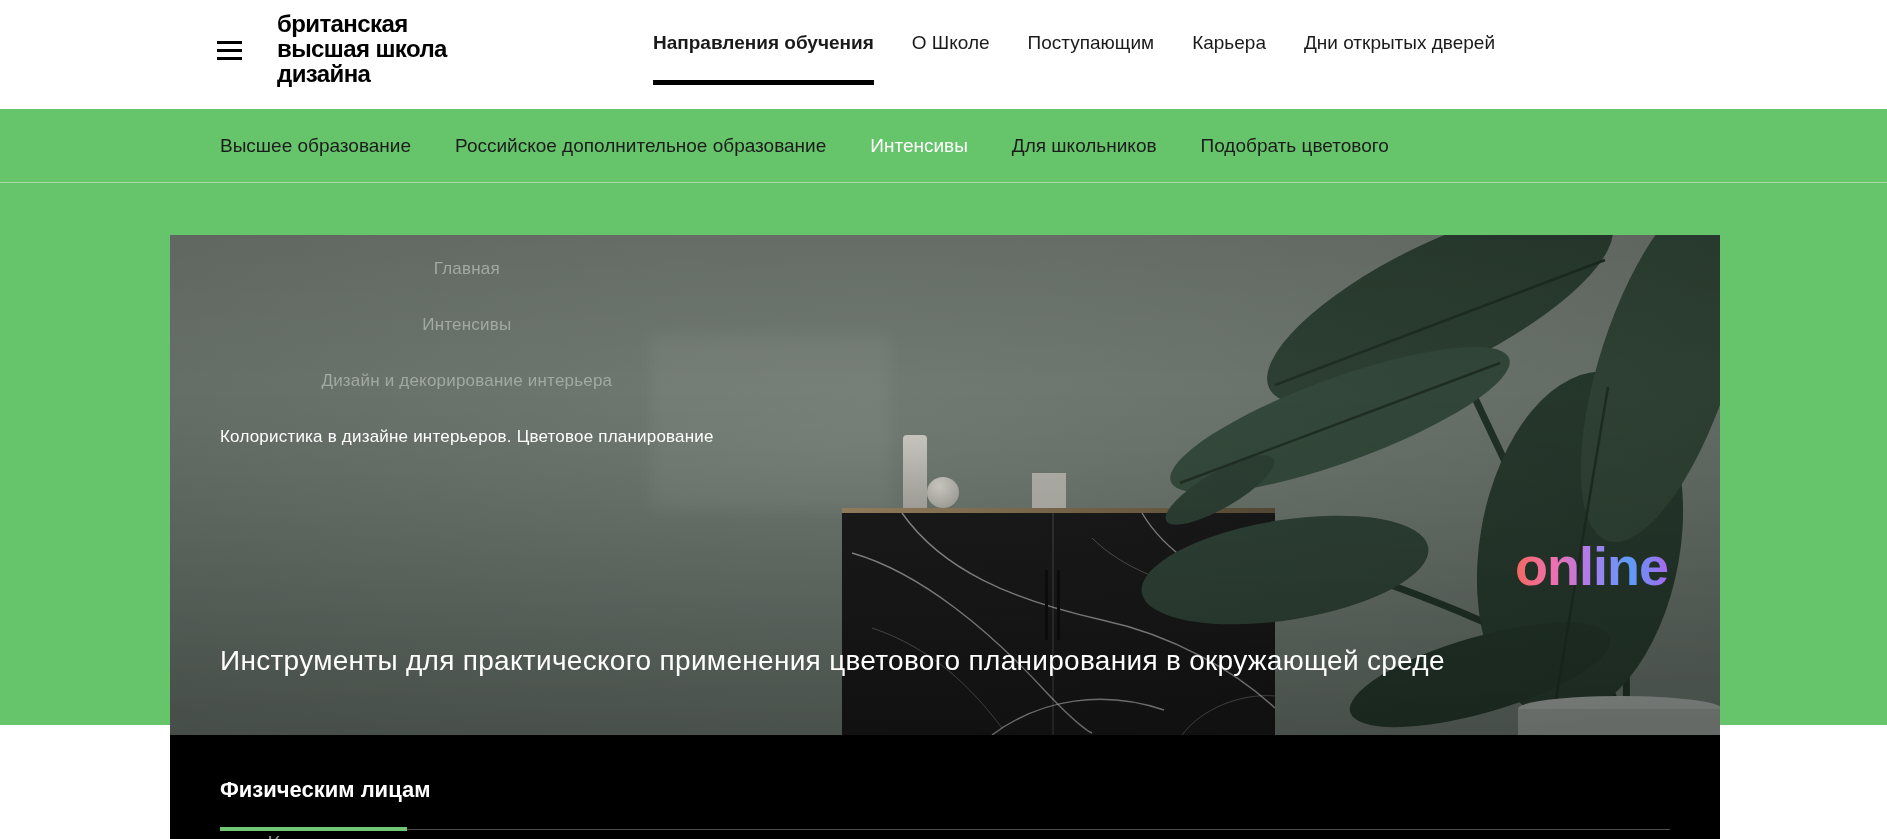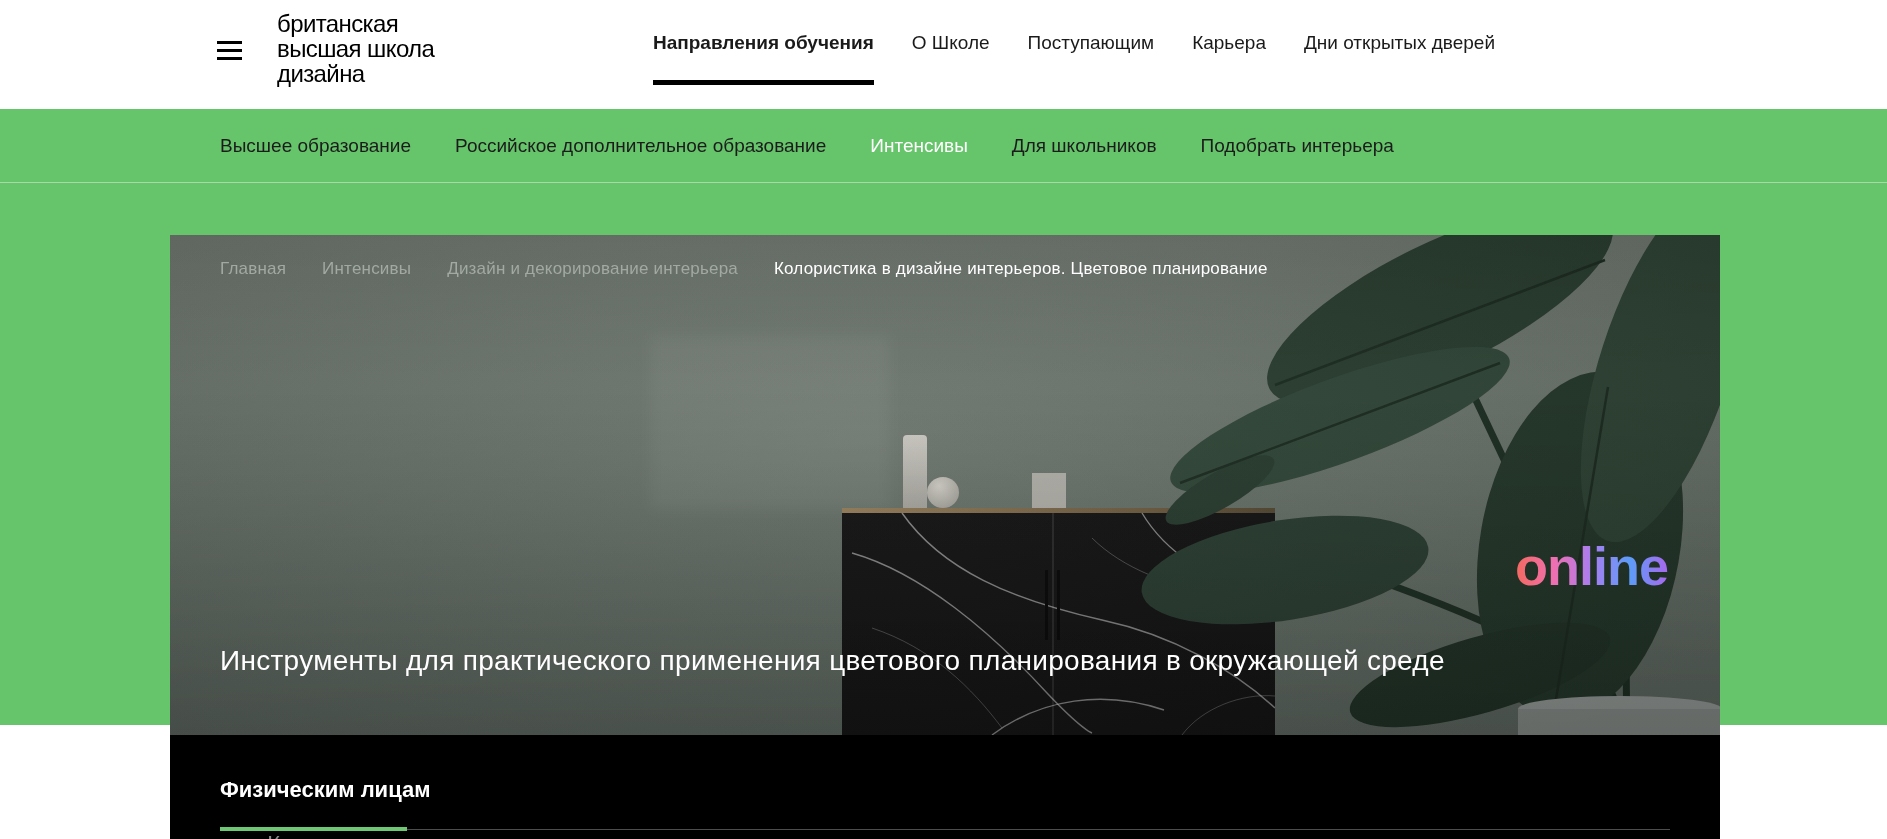--- a/index.html
+++ b/index.html
@@ -15,21 +15,21 @@
     width:1887px;height:839px;overflow:hidden;position:relative;
     font-family:"Liberation Sans","DejaVu Sans",sans-serif;
     background:#ffffff;
   }
   
   .header{position:relative;width:100%;height:109px;background:#fff;}
   .burger{position:absolute;left:217px;top:41px;width:25px;height:20px;cursor:pointer;}
   .burger span{display:block;width:100%;height:3px;background:#000;margin-bottom:5px;}
   .logo{
     position:absolute;left:277px;top:11px;cursor:pointer;
-    font-weight:normal;font-size:24px;line-height:25px;letter-spacing:-0.6px;color:#000;
+    font-weight:bold;font-size:24px;line-height:25px;letter-spacing:-0.6px;color:#000;
   }
   .main-nav{
     position:absolute;left:653px;top:0;height:85px;
     display:flex;gap:38px;align-items:stretch;font-size:19px;color:#1a1a1a;
   }
   .main-nav .nav-item{position:relative;display:flex;align-items:center;cursor:pointer;white-space:nowrap;}
   .main-nav .nav-item.active{font-weight:bold;}
   .main-nav .nav-item.active::after{
     content:"";position:absolute;left:0;right:0;bottom:0;height:5px;background:#000;
   }
@@ -73,21 +73,21 @@
   .white-box{position:absolute;left:862px;top:238px;width:34px;height:35px;background:#b2b1aa;}
   .plant{position:absolute;right:0;top:0;}
   .hero-vignette{
     position:absolute;inset:0;pointer-events:none;
     background:
       linear-gradient(180deg,rgba(0,0,0,0.05) 0%,rgba(0,0,0,0) 30%,rgba(0,0,0,0.16) 100%),
       radial-gradient(ellipse at 45% 40%,rgba(255,255,255,0.03),rgba(0,0,0,0.14) 90%);
   }
   .breadcrumbs{
     position:absolute;left:50px;top:24px;display:flex;gap:36px;
-    font-size:17px;letter-spacing:0.2px;color:#a2a9a3;z-index:5;
+    font-size:17px;letter-spacing:0.2px;color:#a2a9a3;z-index:5;flex-direction:column;
   }
   .breadcrumbs .crumb{cursor:pointer;white-space:nowrap;}
   .breadcrumbs .crumb.current{color:#ffffff;cursor:default;}
   .hero-title{
     position:absolute;left:47px;top:186px;z-index:5;
     font-size:70px;line-height:73px;font-weight:bold;color:#ffffff;letter-spacing:-2.5px;
   }
   .online-badge{
     position:absolute;right:52px;top:300px;z-index:5;
     font-size:54px;font-weight:bold;letter-spacing:-1px;
@@ -132,21 +132,21 @@
   </nav>
 </div>
 
 <div class="green-zone">
 
   <div class="subnav">
     <div class="subnav-item">Высшее образование</div>
     <div class="subnav-item">Российское дополнительное образование</div>
     <div class="subnav-item active">Интенсивы</div>
     <div class="subnav-item">Для школьников</div>
-    <div class="subnav-item">Подобрать интерьера</div>
+    <div class="subnav-item">Подобрать цветового</div>
   </div>
 
   <div class="hero">
     <div class="wall-patch"></div>
 
     <div class="marble">
       <svg width="433" height="227" viewBox="0 0 433 227">
         <g fill="none" stroke="rgba(255,255,255,0.5)" stroke-width="1.4">
           <path d="M10,45 C80,65 150,125 205,185 C240,222 250,225 250,225"></path>
           <path d="M60,5 C100,62 170,92 260,112 C330,127 392,162 433,200"></path>

